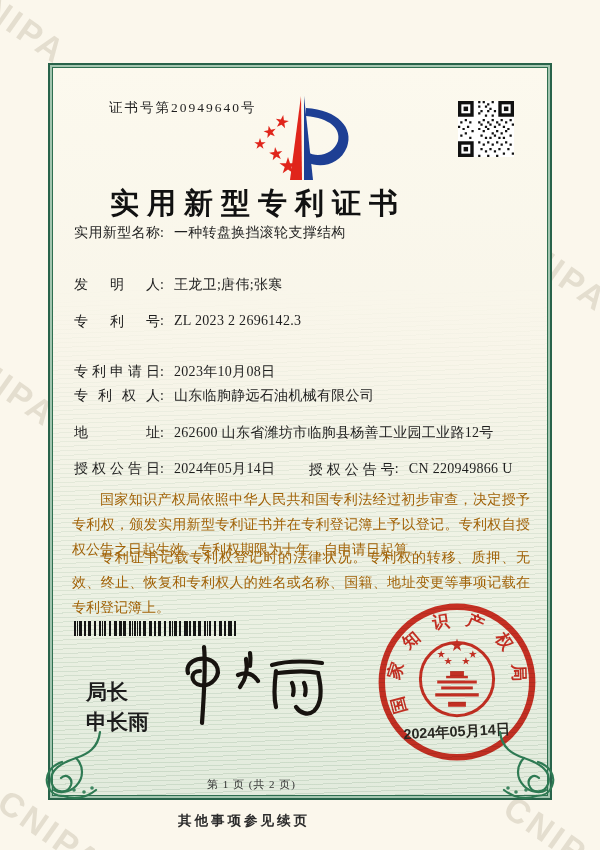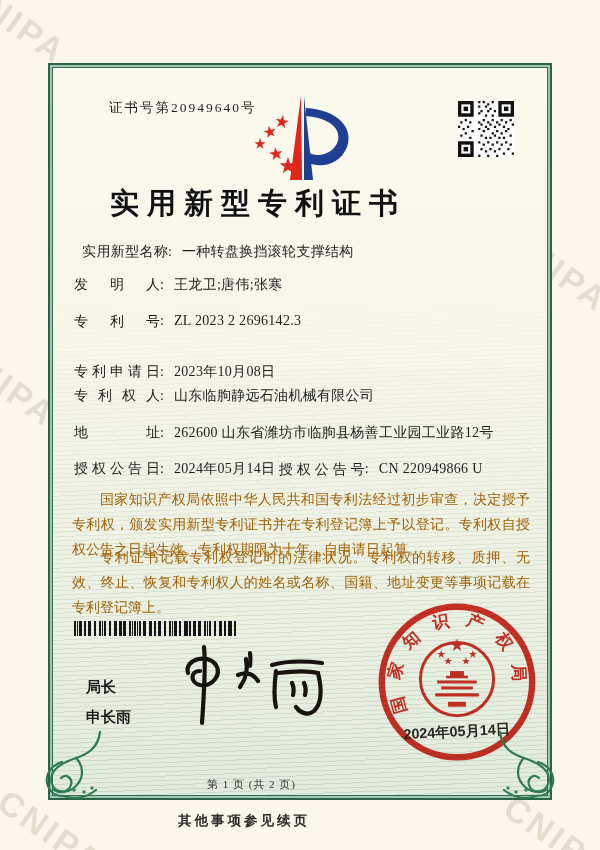--- a/index.html
+++ b/index.html
@@ -38,35 +38,35 @@
   }
   
   .cert-no{left:74px;top:99px;font-size:13.5px;letter-spacing:2px;color:#1f1f1f;margin-left:35px;}
   .title{left:0;top:184px;width:516px;text-align:center;
     font-size:29px;font-weight:700;letter-spacing:8px;color:#111;}
   
   .row{left:74px;width:460px;height:20px;font-size:14px;color:#1e1e1e;white-space:nowrap;}
   .lbl{display:inline-block;width:86px;text-align:justify;text-align-last:justify;vertical-align:top;}
   .colon{display:inline-block;width:14px;text-align:left;}
   .val{letter-spacing:0.3px;}
-  .pair2{display:inline-block;}
+  .pair2{display:inline-block;margin-left:30px;}
   
   .para{left:72px;width:458px;font-size:14px;line-height:1.8;
     text-align:justify;text-indent:2em;color:#a16207;}
   
   .barcode{
     left:74px;top:621px;width:163px;height:15px;
     background:
       repeating-linear-gradient(90deg,#151515 0 2px,transparent 2px 5px),
       repeating-linear-gradient(90deg,#151515 0 1px,transparent 1px 7px),
       repeating-linear-gradient(90deg,transparent 0 3px,#151515 3px 4px,transparent 4px 11px);
   }
   
   .signer{font-family:"Liberation Sans","DejaVu Sans",sans-serif;
-    font-size:15px;font-weight:600;color:#1d1d1d;left:86px;}
+    font-size:21px;font-weight:600;color:#1d1d1d;left:86px;}
   
   .pageinfo{left:0;top:777px;width:503px;text-align:center;font-size:11px;color:#333;letter-spacing:1px;}
   .note{left:0;top:812px;width:488px;text-align:center;font-size:13.5px;font-weight:700;
     letter-spacing:3px;color:#2b2b2b;}
   svg{display:block;}
   .seal-svg{mix-blend-mode:multiply;opacity:.95;}
 </style>
 </head>
 <body>
 
@@ -106,21 +106,21 @@
       <path d="M0 0h7v7H0zM18 0h7v7h-7zM0 18h7v7H0z"></path>
       <rect x="2" y="2" width="3" height="3" fill="#111" stroke="#fff" stroke-width="1"></rect>
       <rect x="20" y="2" width="3" height="3" fill="#111" stroke="#fff" stroke-width="1"></rect>
       <rect x="2" y="20" width="3" height="3" fill="#111" stroke="#fff" stroke-width="1"></rect>
       <path d="M9 0h1v1H9zM11 0h1v1h-1zM13 1h1v1h-1zM15 0h1v1h-1zM9 2h1v1H9zM12 2h1v1h-1zM14 3h1v1h-1zM10 4h1v1h-1zM13 4h1v1h-1zM16 4h1v1h-1zM9 5h1v1H9zM12 6h1v1h-1zM15 6h1v1h-1zM1 9h1v1H1zM3 8h1v1H3zM5 9h1v1H5zM0 11h1v1H0zM2 12h1v1H2zM4 11h1v1H4zM6 13h1v1H6zM1 15h1v1H1zM3 14h1v1H3zM5 16h1v1H5zM9 9h1v1H9zM11 8h1v1h-1zM13 9h1v1h-1zM15 8h1v1h-1zM17 9h1v1h-1zM19 8h1v1h-1zM21 9h1v1h-1zM23 8h1v1h-1zM10 10h1v1h-1zM12 11h1v1h-1zM14 10h1v1h-1zM16 11h1v1h-1zM18 10h1v1h-1zM20 11h1v1h-1zM22 12h1v1h-1zM24 10h1v1h-1zM9 12h1v1H9zM11 13h1v1h-1zM13 12h1v1h-1zM15 14h1v1h-1zM17 13h1v1h-1zM19 14h1v1h-1zM21 13h1v1h-1zM23 15h1v1h-1zM10 15h1v1h-1zM12 16h1v1h-1zM14 16h1v1h-1zM16 15h1v1h-1zM18 16h1v1h-1zM20 16h1v1h-1zM9 18h1v1H9zM11 19h1v1h-1zM13 18h1v1h-1zM15 19h1v1h-1zM17 18h1v1h-1zM19 19h1v1h-1zM21 18h1v1h-1zM23 19h1v1h-1zM10 21h1v1h-1zM12 22h1v1h-1zM14 21h1v1h-1zM16 22h1v1h-1zM18 21h1v1h-1zM20 23h1v1h-1zM22 21h1v1h-1zM24 23h1v1h-1zM9 24h1v1H9zM13 24h1v1h-1zM17 24h1v1h-1z"></path>
     </g>
   </svg>
 
   <div class="abs title">实用新型专利证书</div>
 
-  <div class="abs row" style="top:243px;margin-left:8px;">
+  <div class="abs row" style="top:224px;">
     <span class="lbl">实用新型名称</span><span class="colon">:</span><span class="val">一种转盘换挡滚轮支撑结构</span>
   </div>
   <div class="abs row" style="top:276px;">
     <span class="lbl">发明人</span><span class="colon">:</span><span class="val">王龙卫;唐伟;张寒</span>
   </div>
   <div class="abs row" style="top:313px;">
     <span class="lbl">专利号</span><span class="colon">:</span><span class="val">ZL 2023 2 2696142.3</span>
   </div>
   <div class="abs row" style="top:363px;">
     <span class="lbl">专利申请日</span><span class="colon">:</span><span class="val">2023年10月08日</span>

